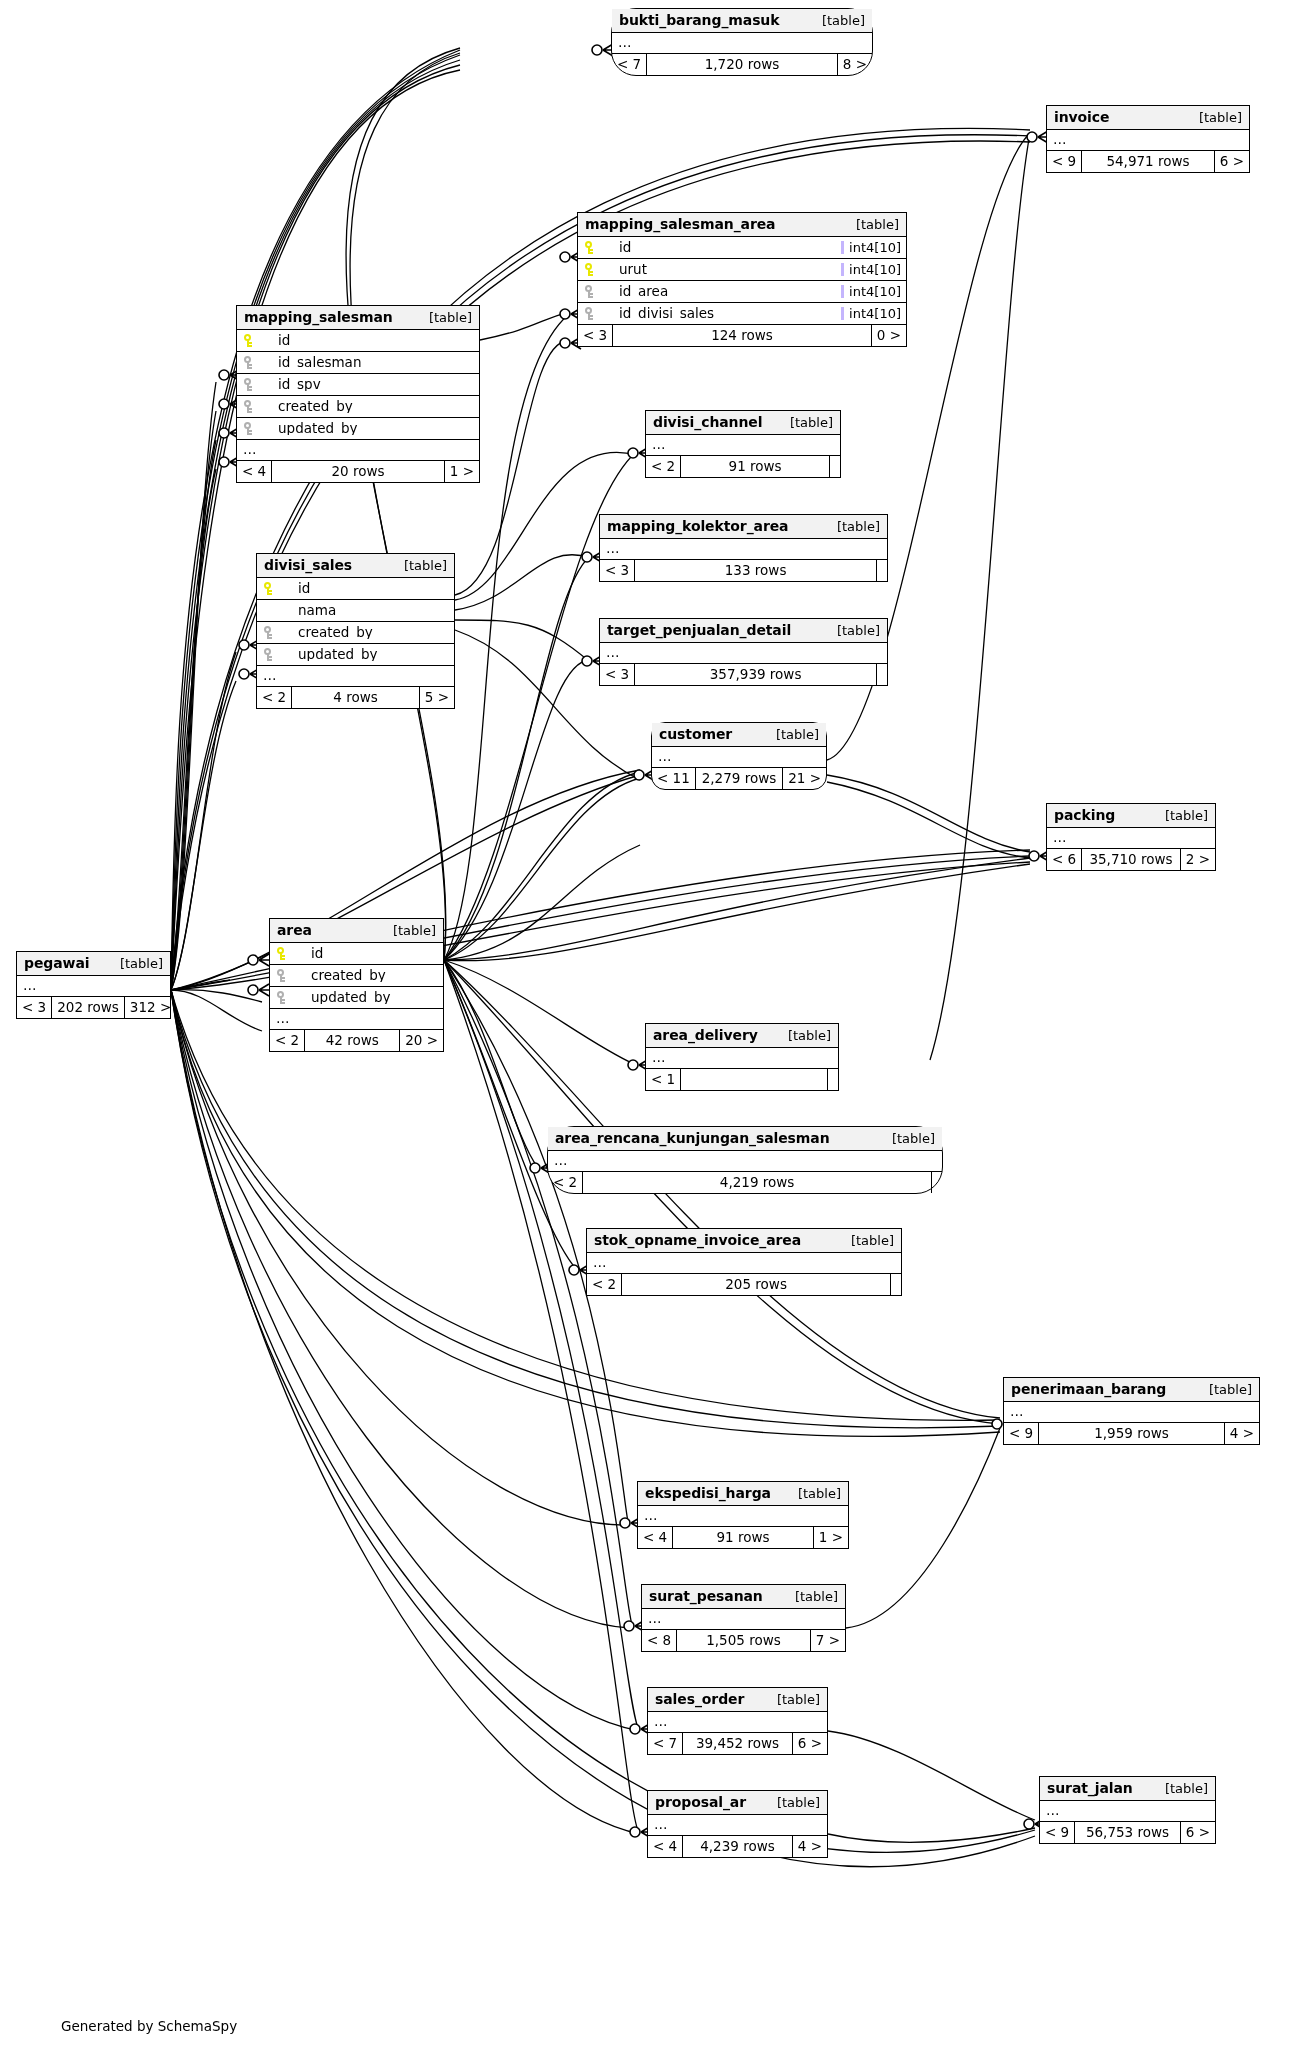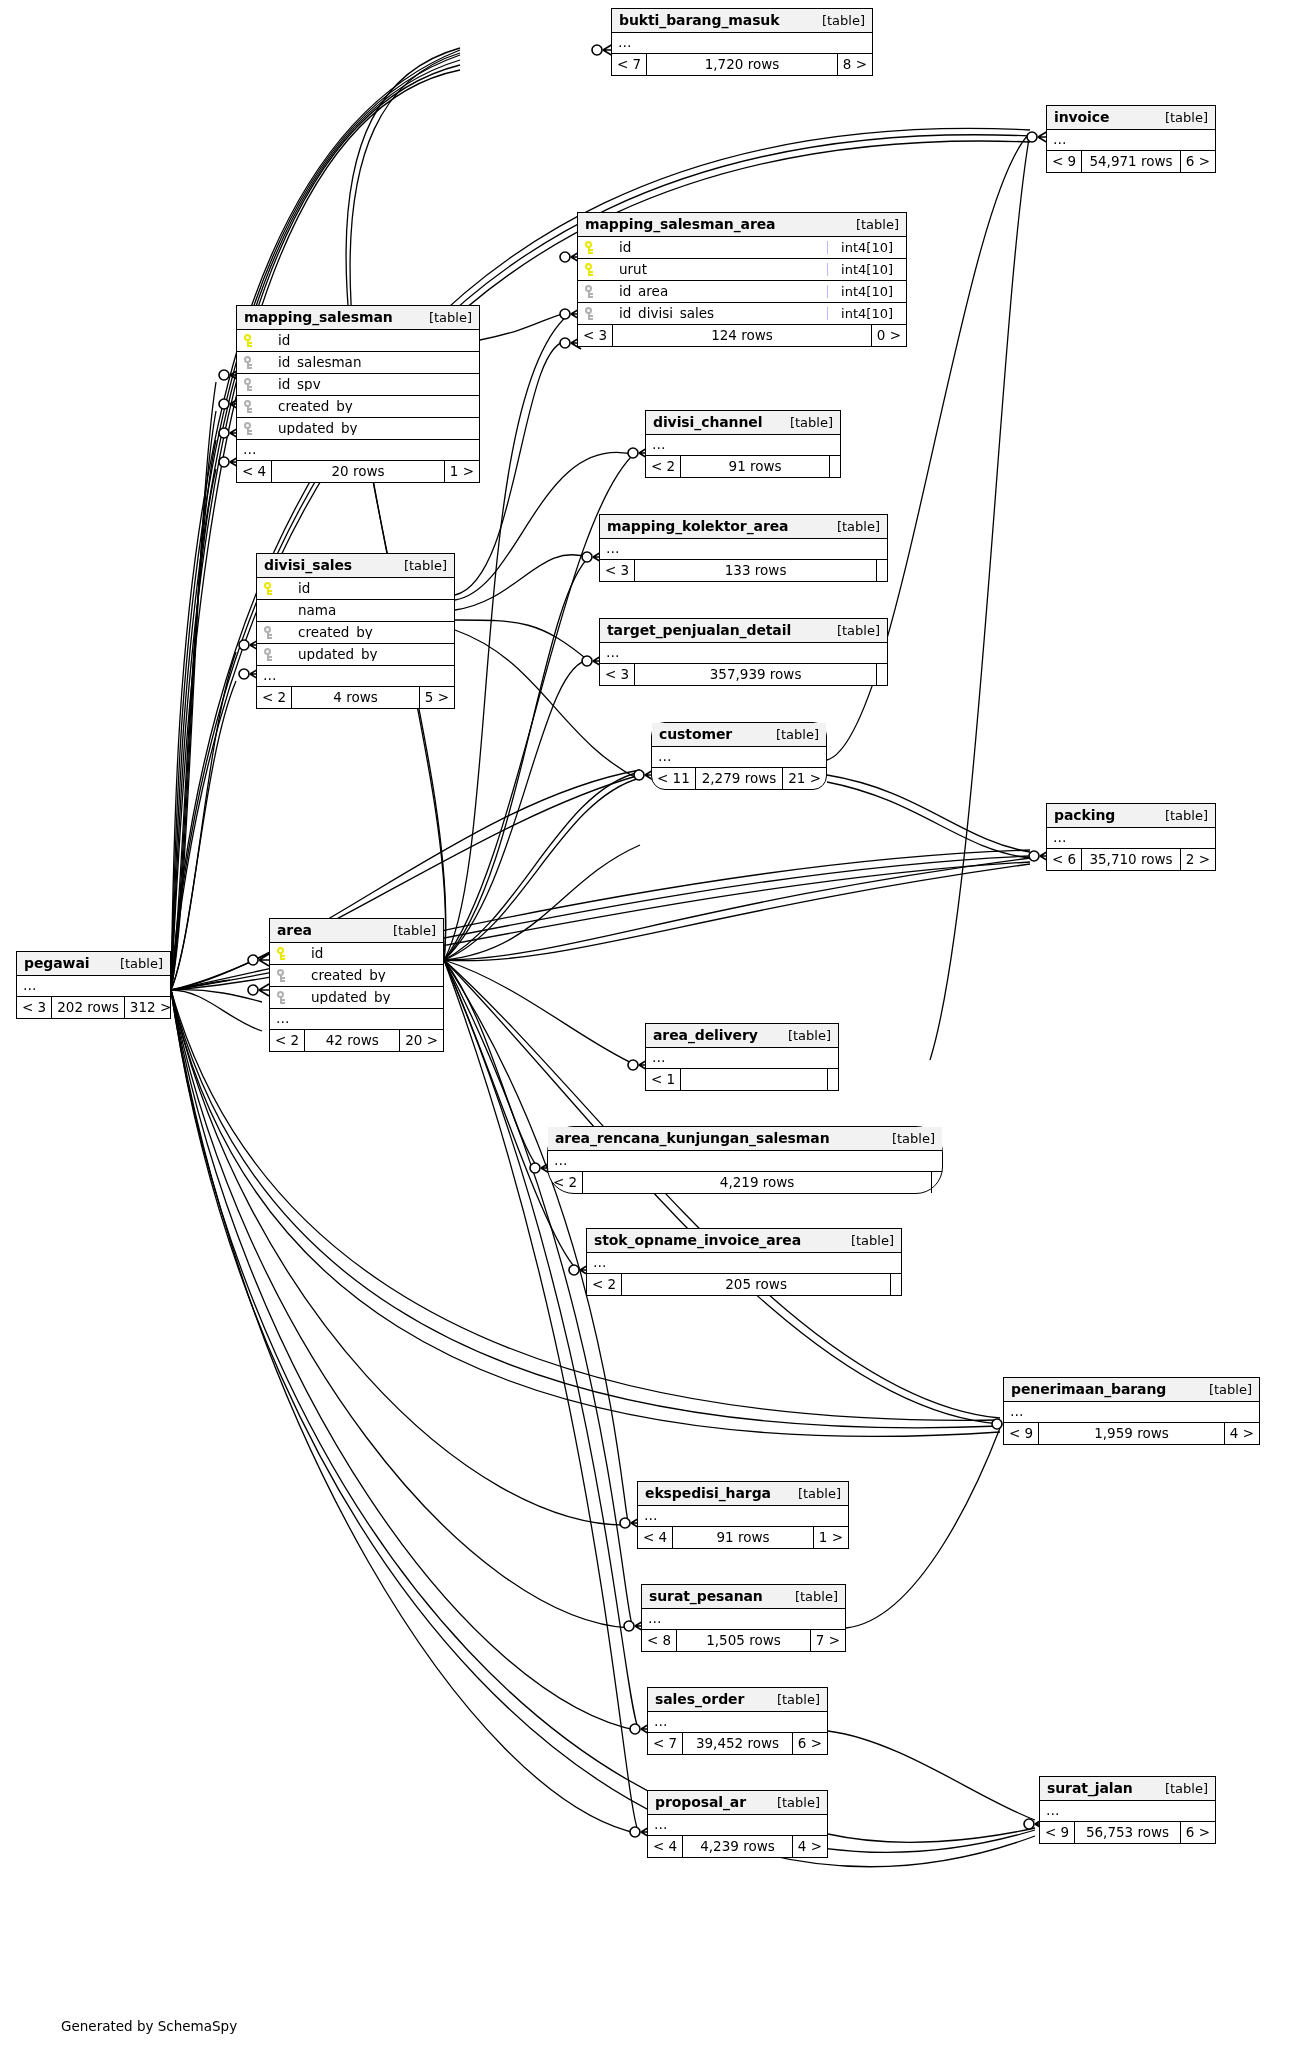--- a/index.html
+++ b/index.html
@@ -35,22 +35,22 @@
   .row{
     display:flex;align-items:center;
     border-bottom:1px solid #000000;
     box-sizing:border-box;
     height:22px;
     white-space:nowrap;
   }
   .row:last-child{border-bottom:none;}
   .row .colname{flex:1;padding-left:6px;display:flex;align-items:center;gap:24px;overflow:hidden;}
   .row .coltype{
-    border-left:1px solid #c4b5fd;
-    padding:0 13px;
+    border-left:3px solid #c4b5fd;
+    padding:0 5px;
     text-align:left;
     min-width:54px;
     box-sizing:border-box;
     font-size:13px;
   }
   .ellipsis{padding-left:6px;color:#000;font-size:13.5px;letter-spacing:1px;}
   .rowell{height:20px;display:flex;align-items:center;border-bottom:1px solid #000;}
 
   .foot{
     display:flex;align-items:stretch;
@@ -208,35 +208,35 @@
         <use href="#crowfoot" x="625" y="1523"></use>
         <use href="#crowfoot" x="629" y="1626"></use>
         <use href="#crowfoot" x="635" y="1729"></use>
         <use href="#crowfoot" x="635" y="1832"></use>
         <use href="#crowfoot" x="1029" y="1824"></use>
       </g>
     </g>
   </svg>
 
   <div id="tables-layer">
-      <div class="tbl" style="left: 611px; top: 8px; width: 262px;">
+      <div class="tbl" style="left: 611px; top: 8px; width: 262px; border-radius: 25px;">
         <div class="hdr">
           <span class="tname">bukti_barang_masuk</span>
           <span class="ttag">[table]</span>
         </div>
         <div class="rowell">
           <span class="ellipsis">…</span>
         </div>
         <div class="foot">
           <div class="f-l">&lt; 7</div>
           <div class="f-c">1,720 rows</div>
           <div class="f-r">8 &gt;</div>
         </div>
       </div>
-      <div class="tbl" style="left: 1046px; top: 105px; width: 170px; text-align: center;">
+      <div class="tbl" style="left: 1046px; top: 105px; width: 204px; text-align: center;">
         <div class="hdr">
           <span class="tname">invoice</span>
           <span class="ttag">[table]</span>
         </div>
         <div class="rowell">
           <span class="ellipsis">…</span>
         </div>
         <div class="foot">
           <div class="f-l">&lt; 9</div>
           <div class="f-c">54,971 rows</div>

